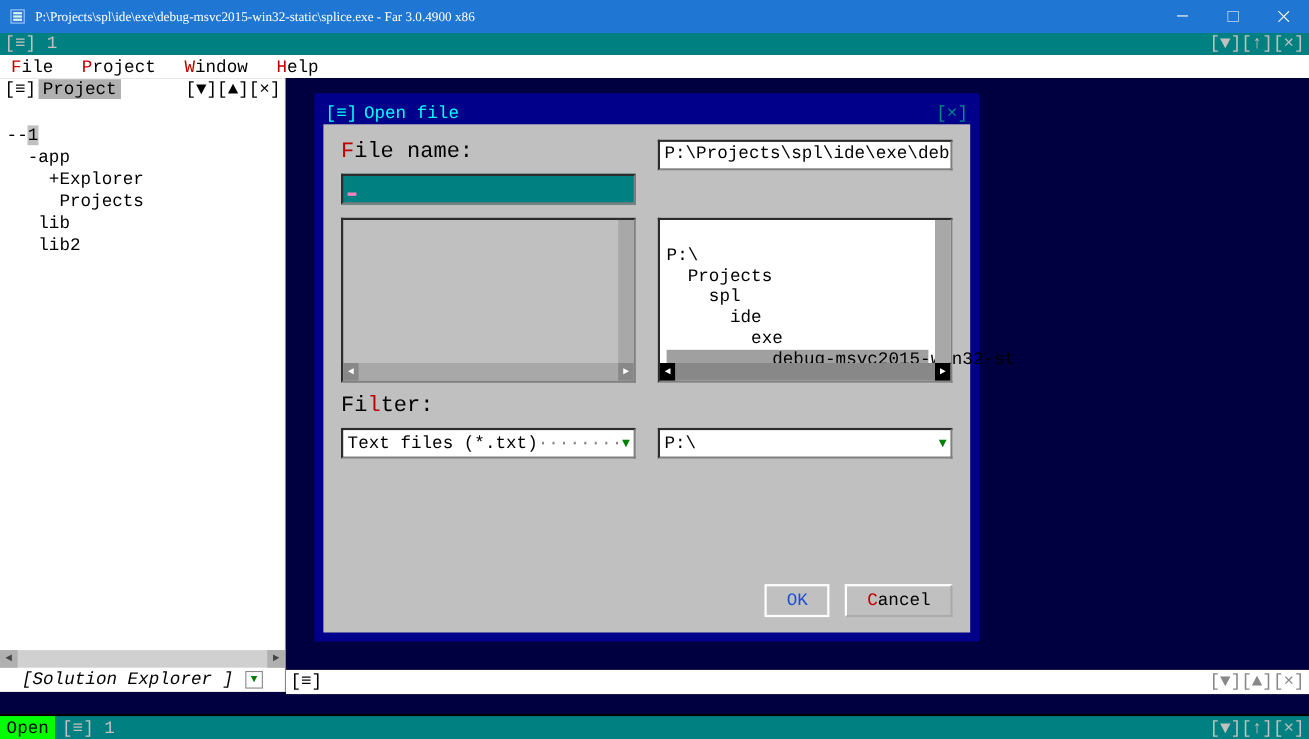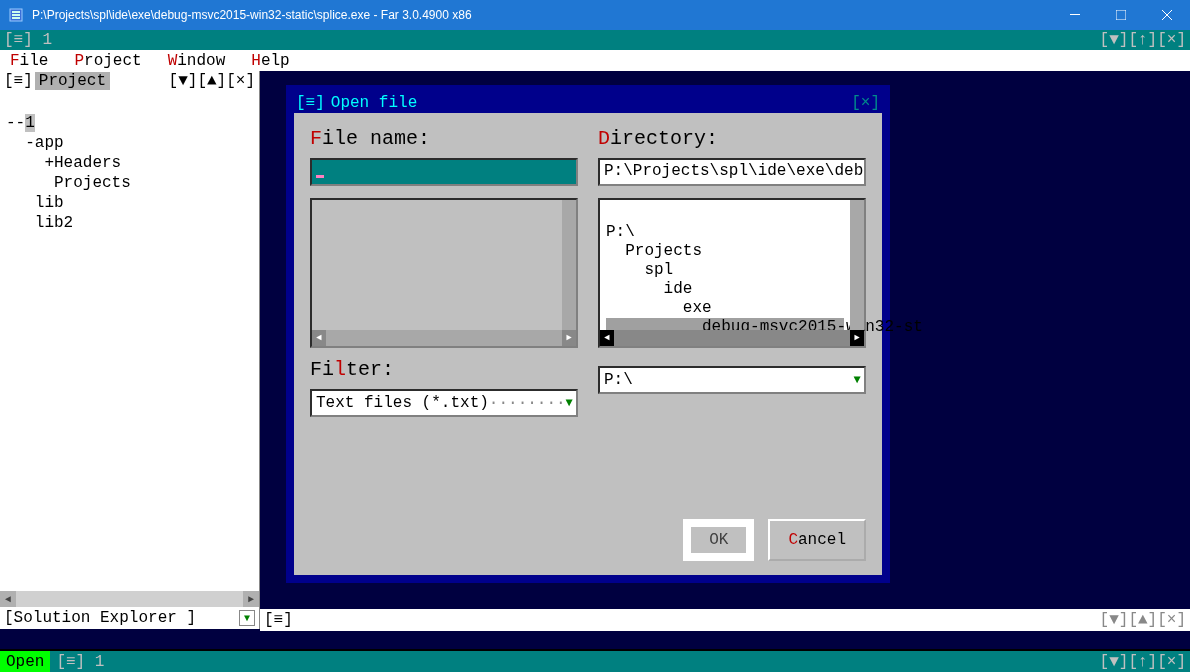--- a/index.html
+++ b/index.html
@@ -20,21 +20,21 @@
     align-items: center;
     font-size: 12px;
     font-family: 'Segoe UI', Tahoma, sans-serif;
   }
   .titlebar .icon {
     width: 16px; height: 16px;
     margin: 0 6px 0 8px;
     display: inline-flex;
     align-items: center; justify-content: center;
   }
-  .titlebar .title { flex: 1; padding-left: 2px; }
+  .titlebar .title { flex: 1; padding-left: 2px; font-family: Liberation Serif, serif; }
   .titlebar .wbtn {
     width: 46px; height: 30px;
     display: flex; align-items: center; justify-content: center;
     color: #fff;
   }
   .topstrip {
     background: #008080;
     color: #c0c0c0;
     height: 20px;
     display: flex;
@@ -97,21 +97,22 @@
     width: 16px; background: #b0b0b0;
     display:flex;align-items:center;justify-content:center;
     font-size:10px;color:#444;
   }
   .sidebar-hscroll .track { flex:1; }
   .sidebar-footer {
     position: absolute;
     left: 0; bottom: 0; right: 0;
     height: 22px;
     display: flex; align-items: center;
-    padding: 0 4px;
+    padding: 0 20px;
+    font-style: italic;
   }
   .sidebar-footer .lab { flex:1; }
   .sidebar-footer .btn {
     border: 1px solid #888;
     width: 16px; height: 16px;
     display:flex;align-items:center;justify-content:center;
     font-size:10px; margin-left:2px;
   }
   .main-right {
     position: absolute;
@@ -212,21 +213,21 @@
     position:absolute;
     right:16px; bottom:14px;
     display:flex; gap:14px;
   }
   .dbtn{
     border:2px outset #fff;
     background:#c0c0c0;
     padding:4px 18px;
     font-family:inherit;font-size:16px;
   }
-  .dbtn.disabled{color:#404040;border:8px solid #ffffff;}
+  .dbtn.disabled{color:#1d4ed8;border:2px solid #ffffff;}
   .dbtn .hk{color:#c00000;}
   .statusbar{
     position:absolute;
     left:0;right:0;bottom:0;
     height:21px;
     background:#008080;
     display:flex;align-items:center;
     font-size:16px;
   }
   .statusbar .start{
@@ -285,21 +286,21 @@
   <div class="sidebar">
     <div class="sidebar-header">
       <span>[≡]</span>
       <span class="lab" style="margin-left:2px;">Project</span>
       <span class="sp"></span>
       <span>[▼][▲][×]</span>
     </div>
     <div class="tree">
 <span>--<span class="sel">1</span></span>
 <span>  -app</span>
-<span>    +Headers</span>
+<span>    +Explorer</span>
 <span>     Projects</span>
 <span>   lib</span>
 <span>   lib2</span>
     </div>
     <div class="sidebar-hscroll">
       <div class="arrow">◄</div>
       <div class="track"></div>
       <div class="arrow">►</div>
     </div>
     <div class="sidebar-footer">
@@ -323,21 +324,20 @@
         <span class="sp"></span>
         <span class="x">[×]</span>
       </div>
       <div class="dialog-body">
         <div class="row">
           <div class="col">
             <div class="flabel"><span class="hk">F</span>ile name:</div>
             <div class="tinput focus"><span class="caret"></span></div>
           </div>
           <div class="col">
-            <div class="flabel"><span class="hk">D</span>irectory:</div>
             <div class="tinput">P:\Projects\spl\ide\exe\debu</div>
           </div>
         </div>
         <div class="row">
           <div class="col">
             <div class="listbox">
               <div class="vscroll"></div>
               <div class="hscroll">
                 <div class="ar">◄</div>
                 <div class="tr"></div>
@@ -357,21 +357,21 @@
               </div>
               <div class="vscroll"></div>
               <div class="hscroll">
                 <div class="ar" style="background:#000;">◄</div>
                 <div class="tr" style="background:#888;"></div>
                 <div class="ar" style="background:#000;">►</div>
               </div>
             </div>
           </div>
         </div>
-        <div class="row" style="margin-top:10px;">
+        <div class="row" style="margin-top:10px;align-items:flex-end;">
           <div class="col">
             <div class="flabel">Fi<span class="hk">l</span>ter:</div>
             <div class="combo">
               <span class="val"><span>Text files (*.txt)</span><span class="dots">········</span></span>
               <span class="dd">▼</span>
             </div>
           </div>
           <div class="col">
             <div class="combo">
               <span class="val">P:\</span>

